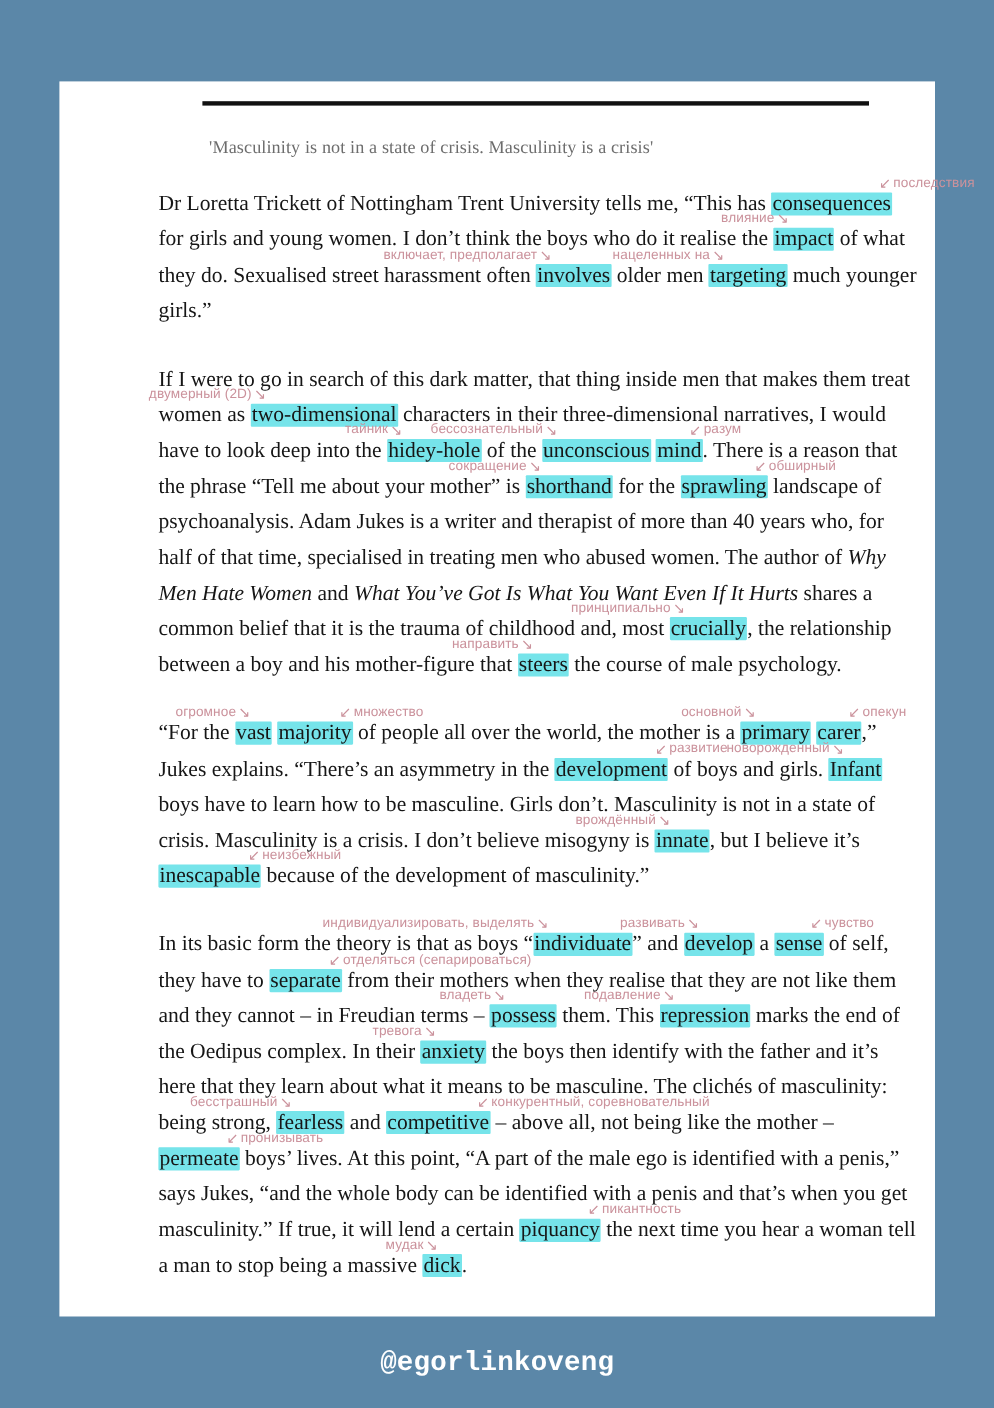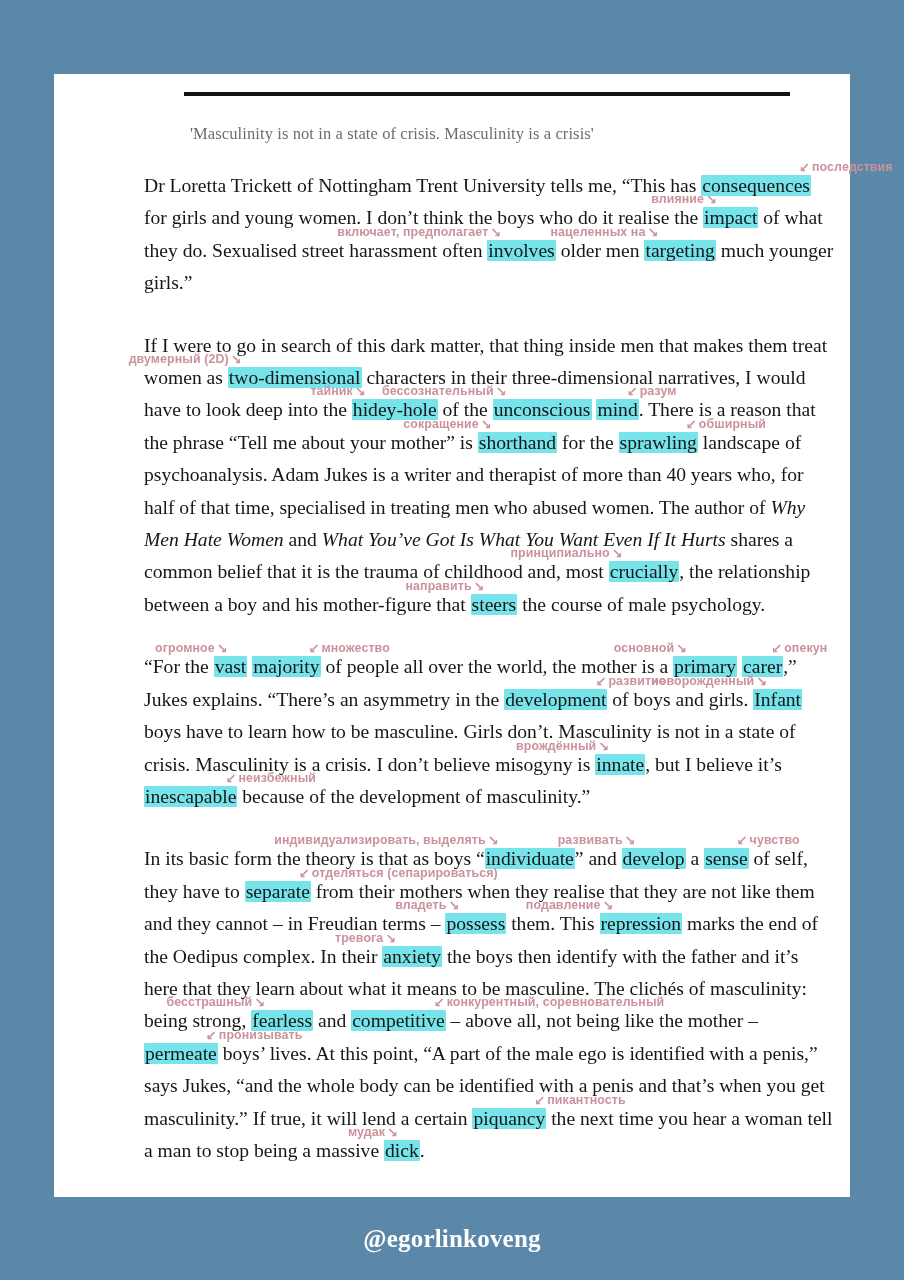--- a/index.html
+++ b/index.html
@@ -62,21 +62,21 @@
     white-space: nowrap;
   }
   
   .note {
     position: absolute;
     bottom: 100%;
     margin-bottom: 1px;
     font-family: "Liberation Sans", "DejaVu Sans", sans-serif;
     font-size: 12.4px;
     line-height: 13px;
-    font-weight: 700;
+    font-weight: 400;
     color: #cb929c;
     white-space: nowrap;
     pointer-events: none;
     letter-spacing: .1px;
   }
   
   .note.left  { right: 100%; margin-right: -14px; text-align: left; }
   
   .note.right { left: 100%;  margin-left: -12px;  text-align: left;  }
 
@@ -98,21 +98,21 @@
     top: 1197px;
     width: 904px;
     height: 83px;
     display: flex;
     align-items: center;
     justify-content: center;
     background: #5b87a8;
   }
   #handle {
     color: #ffffff;
-    font-family: Liberation Serif, serif;
+    font-family: Liberation Mono, monospace;
     font-size: 25px;
     font-weight: 700;
     letter-spacing: .2px;
   }
 </style>
 </head>
 <body>
 
 <div id="page">
 

